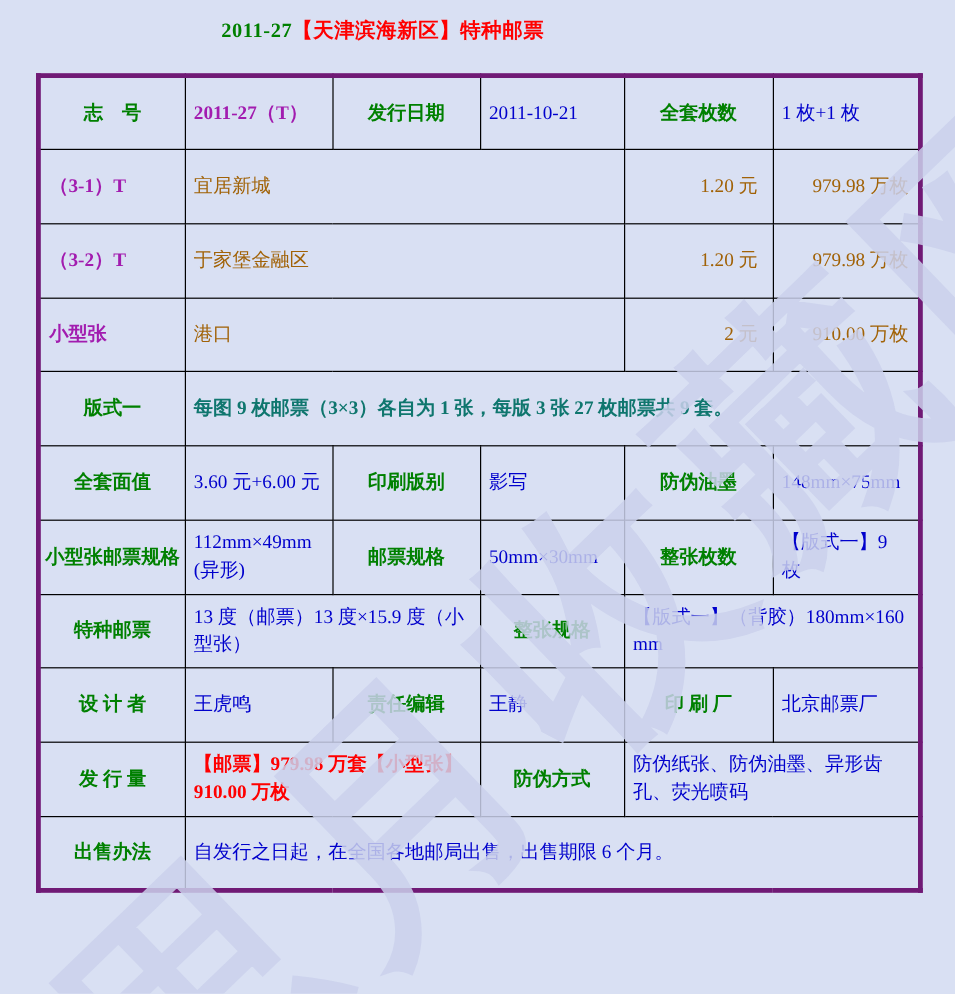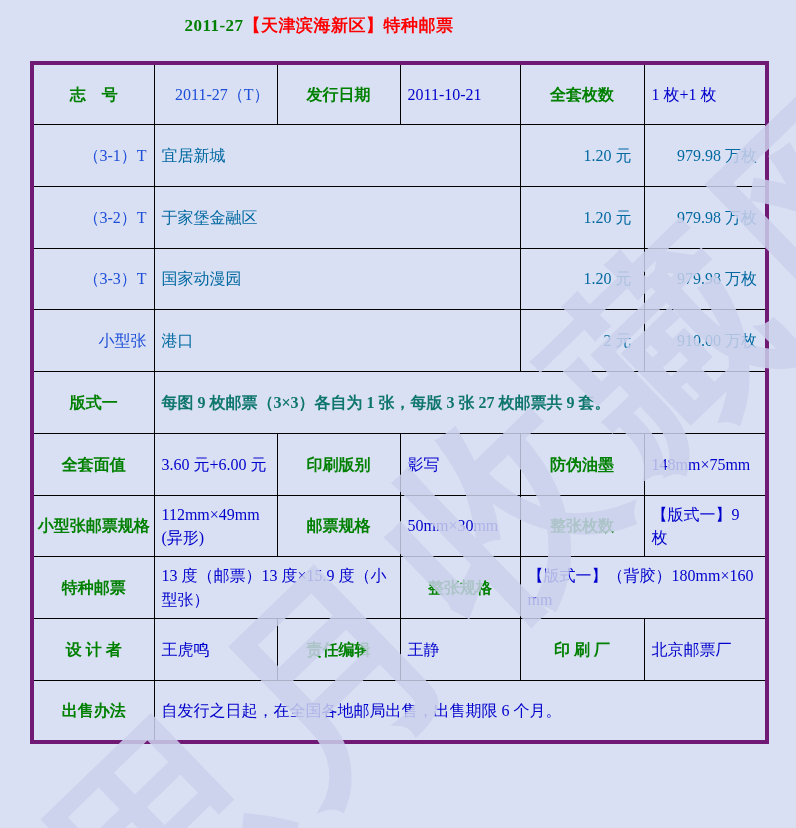--- a/index.html
+++ b/index.html
@@ -43,23 +43,23 @@
     border:1px solid #000;
     font-size:16px;
     line-height:1.45;
     padding:2px 7px;
     vertical-align:middle;
     word-break:break-all;
   }
   tr { height:57px; }
   .lab { color:#008000; font-weight:bold; text-align:center; padding:2px 2px; }
   .blue { color:#0000cc; text-align:left; }
-  .red  { color:#0369a1; text-align:left; }
+  .red  { color:#a16207; text-align:left; }
   .redb { color:#ff0000; font-weight:bold; }
-  .redc { color:#1d4ed8; font-weight:normal; text-align:right; }
+  .redc { color:#a21caf; font-weight:bold; text-align:left; }
   .greent { color:#0f766e; font-weight:bold; text-align:left; }
   .num { text-align:right; padding-right:12px; }
   .qty { text-align:right; padding-right:8px; }
 </style>
 </head>
 <body>
 
 <div class="page-title">
   <span class="title-code">2011-27</span><span class="title-name">【天津滨海新区】特种邮票</span>
 </div>
@@ -93,26 +93,20 @@
     <td class="red qty">979.98 万枚</td>
   </tr>
 
   <tr>
     <td class="redc">（3-2）T</td>
     <td class="red" colspan="3">于家堡金融区</td>
     <td class="red num">1.20 元</td>
     <td class="red qty">979.98 万枚</td>
   </tr>
 
-  <tr>
-    <td class="redc">（3-3）T</td>
-    <td class="red" colspan="3">国家动漫园</td>
-    <td class="red num">1.20 元</td>
-    <td class="red qty">979.98 万枚</td>
-  </tr>
 
   <tr>
     <td class="redc">小型张</td>
     <td class="red" colspan="3">港口</td>
     <td class="red num">2 元</td>
     <td class="red qty">910.00 万枚</td>
   </tr>
 
   <tr>
     <td class="lab">版式一</td>
@@ -146,19 +140,25 @@
 
   <tr>
     <td class="lab">设 计 者</td>
     <td class="blue">王虎鸣</td>
     <td class="lab">责任编辑</td>
     <td class="blue">王静</td>
     <td class="lab">印 刷 厂</td>
     <td class="blue">北京邮票厂</td>
   </tr>
 
+  <tr>
+    <td class="lab">发 行 量</td>
+    <td class="redb" colspan="2">【邮票】979.98 万套【小型张】910.00 万枚</td>
+    <td class="lab">防伪方式</td>
+    <td class="blue" colspan="2">防伪纸张、防伪油墨、异形齿孔、荧光喷码</td>
+  </tr>
 
   <tr>
     <td class="lab">出售办法</td>
     <td class="blue" colspan="5">自发行之日起，在全国各地邮局出售，出售期限 6 个月。</td>
   </tr>
 </tbody>
   </table>
 
 </body></html>

